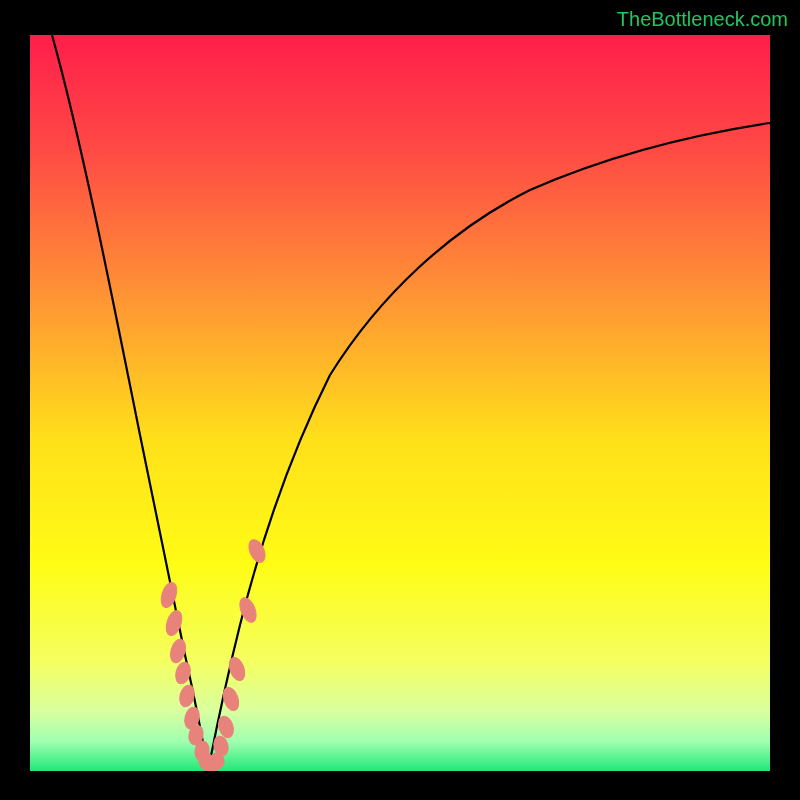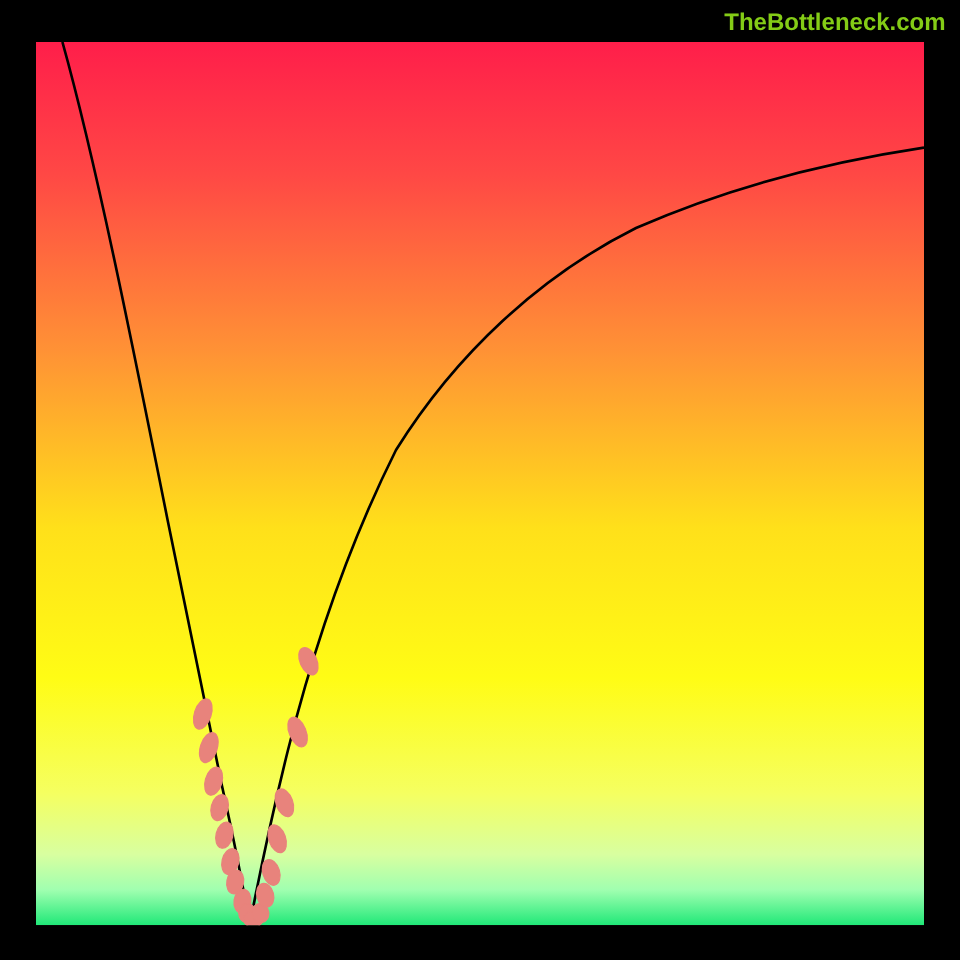--- a/index.html
+++ b/index.html
@@ -12,23 +12,23 @@
       height: 800px;
       background: #000;
       position: relative;
       font-family: Arial, sans-serif;
       overflow: hidden;
     }
     .watermark {
       position: absolute;
       top: 8px;
       right: 12px;
-      color: #84cc16;
+      color: #22c55e;
       font-size: 20px;
-      font-weight: 700;
+      font-weight: 400;
       z-index: 10;
     }
     .plot-area {
       position: absolute;
       top: 35px;
       left: 30px;
       width: 740px;
       height: 736px;
     }
     .gradient-bg {

